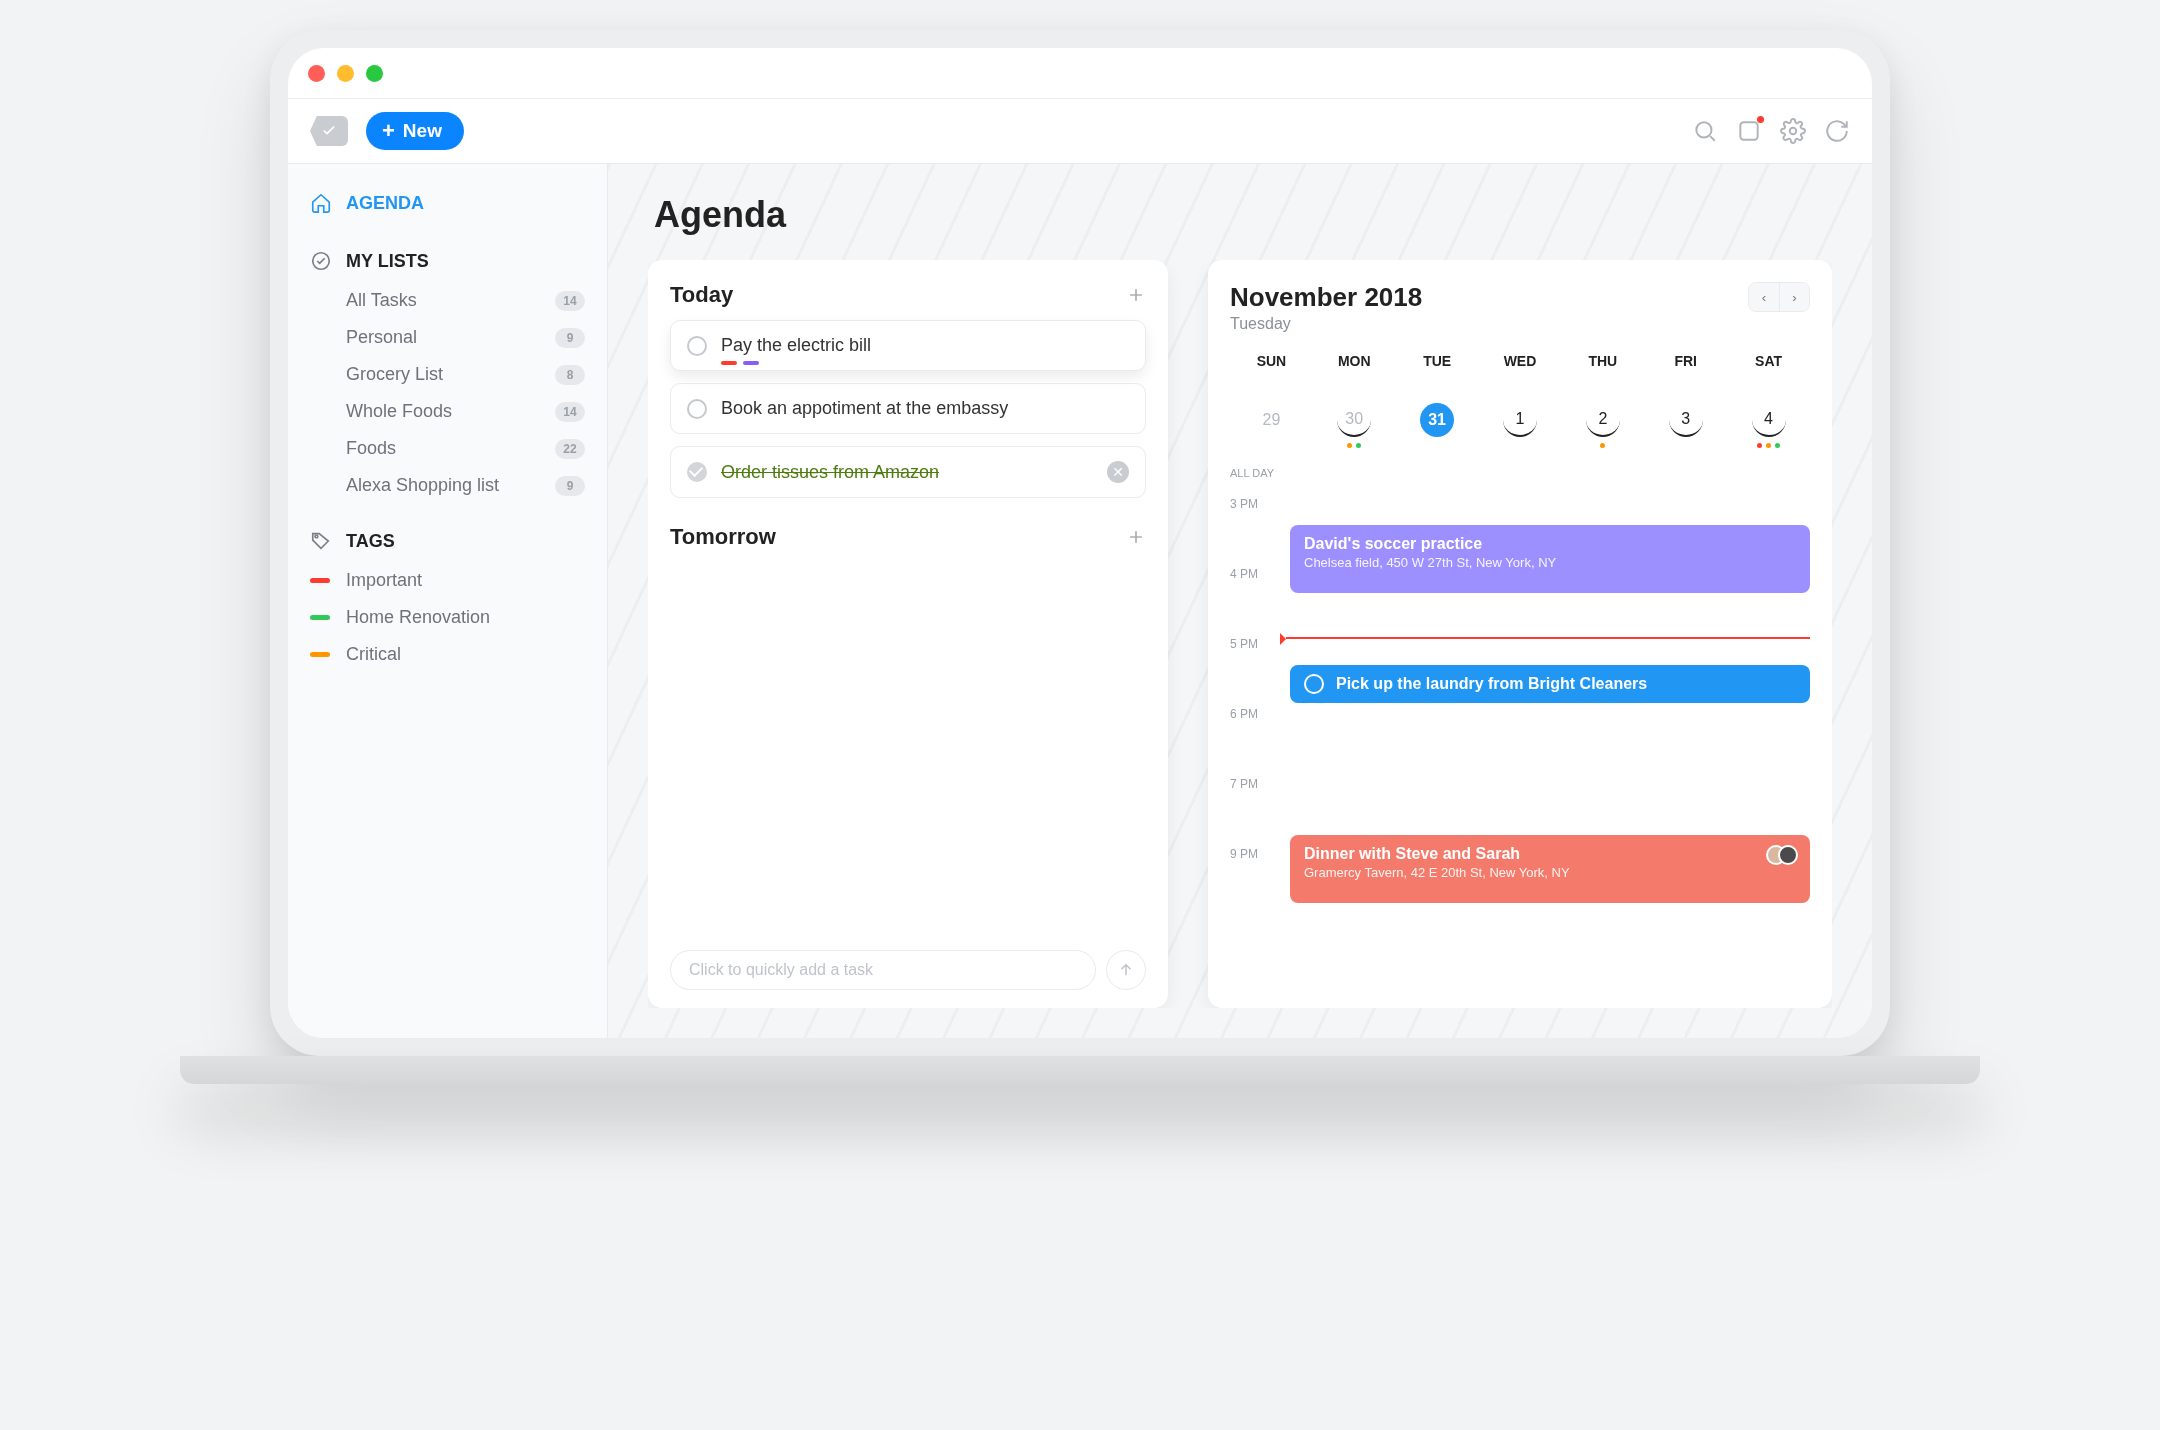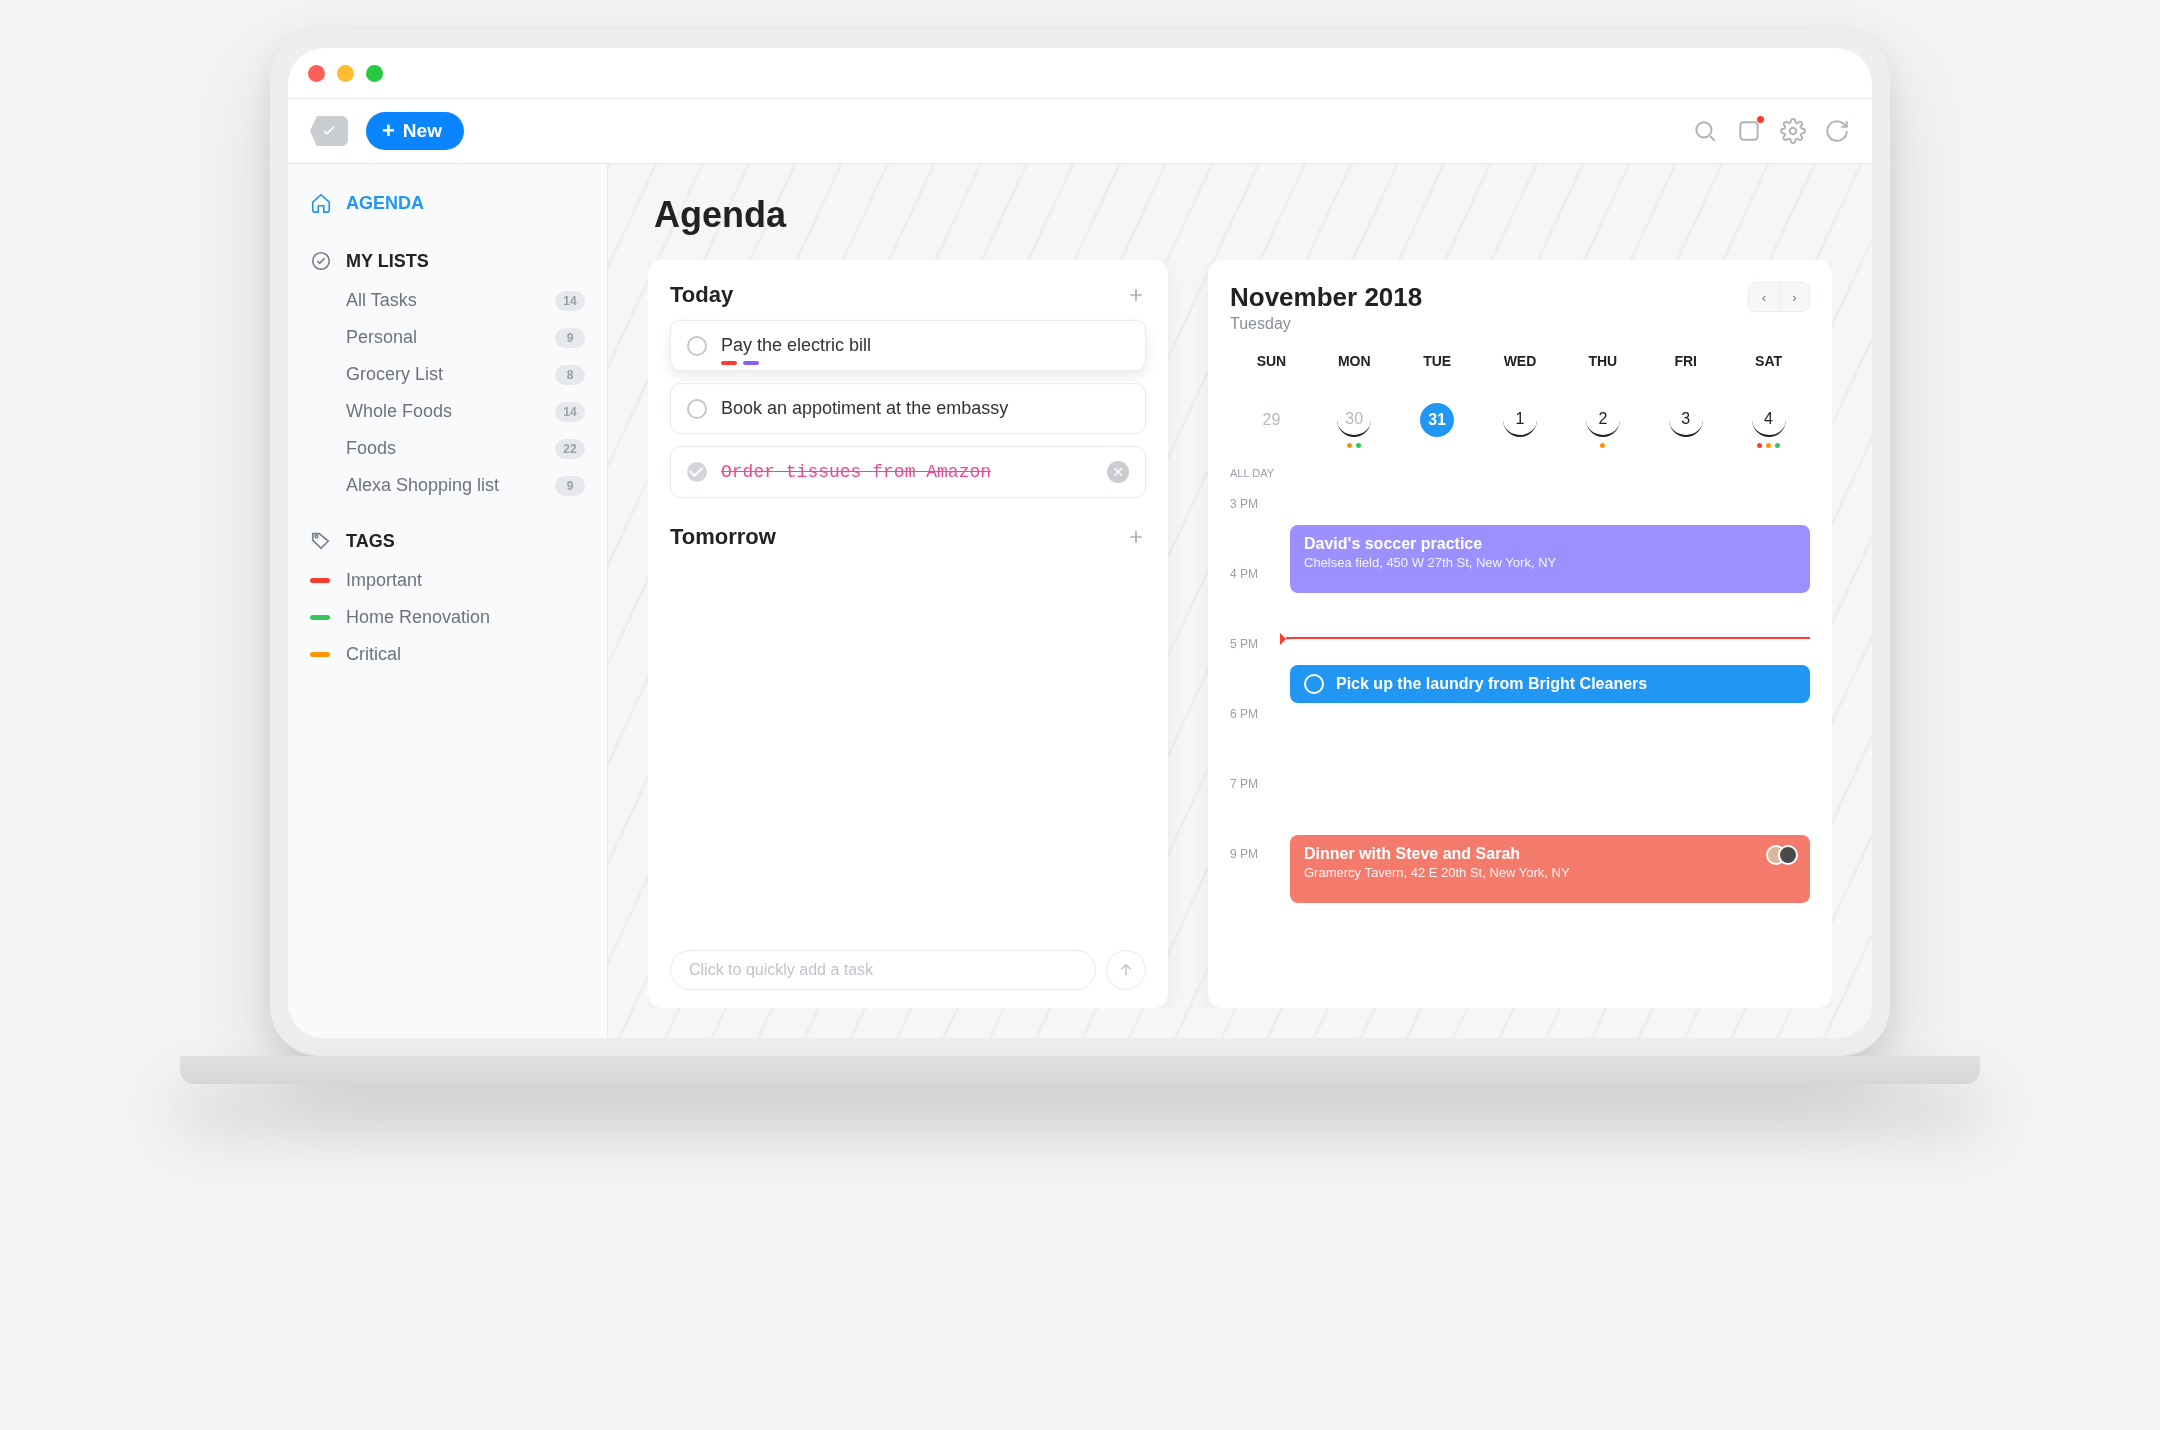--- a/index.html
+++ b/index.html
@@ -137,21 +137,21 @@
   .addicon svg{width:20px;height:20px;stroke:currentColor;fill:none;stroke-width:2;}
   .task{
     border:1px solid var(--border);border-radius:10px;
     padding:14px 16px;display:flex;align-items:center;gap:14px;
     margin-bottom:12px;font-size:18px;color:#333;cursor:pointer;position:relative;
   }
   .task.highlight{box-shadow:0 6px 14px rgba(0,0,0,.08);}
   .tcircle{width:20px;height:20px;border:2px solid #C4C8CE;border-radius:50%;flex:0 0 20px;}
   .task.done .tcircle{border:none;background:#D2D5DA;position:relative;}
   .task.done .tcircle::after{content:"";position:absolute;left:5px;top:2px;width:6px;height:10px;border-right:2px solid #fff;border-bottom:2px solid #fff;transform:rotate(45deg);}
-  .task.done .ttext{color:#ec4899;text-decoration:line-through;font-family:Liberation Mono, monospace;}
+  .task.done .ttext{color:#4d7c0f;text-decoration:line-through;}
   .task .close{margin-left:auto;width:22px;height:22px;border-radius:50%;background:#C9CCD0;color:#fff;display:flex;align-items:center;justify-content:center;font-size:14px;}
   .timepill{border:1px solid #D6D9DD;color:#9AA0A8;font-size:11px;font-weight:600;border-radius:10px;padding:2px 8px;margin-left:8px;}
   .tnotes{position:absolute;left:50px;bottom:5px;display:flex;gap:6px;}
   .tnotes span{width:16px;height:4px;border-radius:2px;}
   .quickadd{margin-top:auto;display:flex;align-items:center;gap:10px;}
   .quickadd input{flex:1;border:1px solid var(--border);border-radius:22px;height:40px;padding:0 18px;font-size:16px;color:#555;outline:none;}
   .quickadd input::placeholder{color:#C0C4CA;}
   .sendbtn{width:40px;height:40px;border-radius:50%;border:1px solid var(--border);background:#fff;display:flex;align-items:center;justify-content:center;color:#C0C4CA;cursor:pointer;}
   .sendbtn svg{width:18px;height:18px;stroke:currentColor;fill:none;stroke-width:2;}
 

